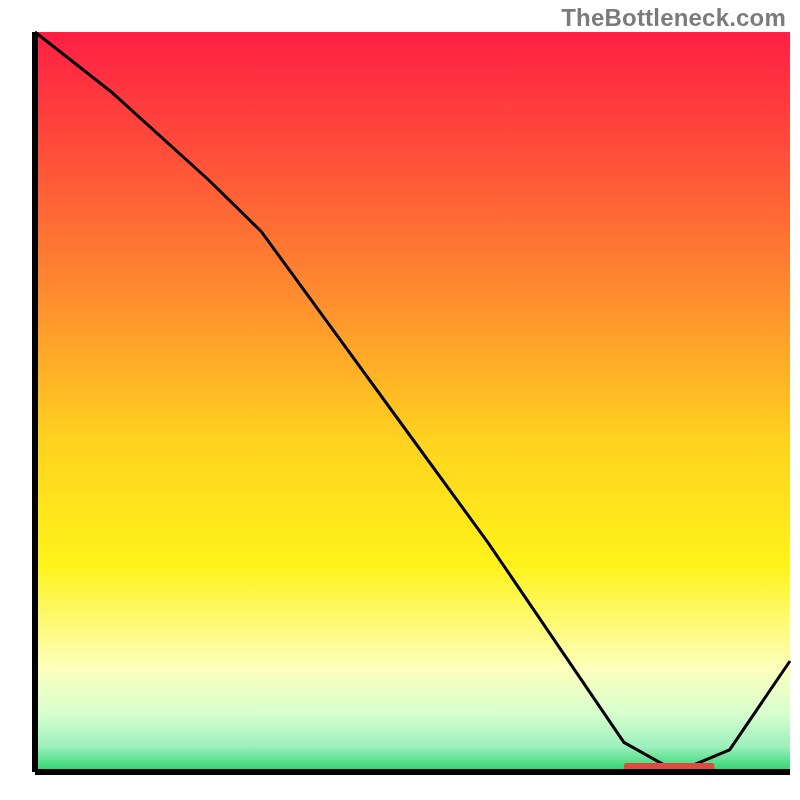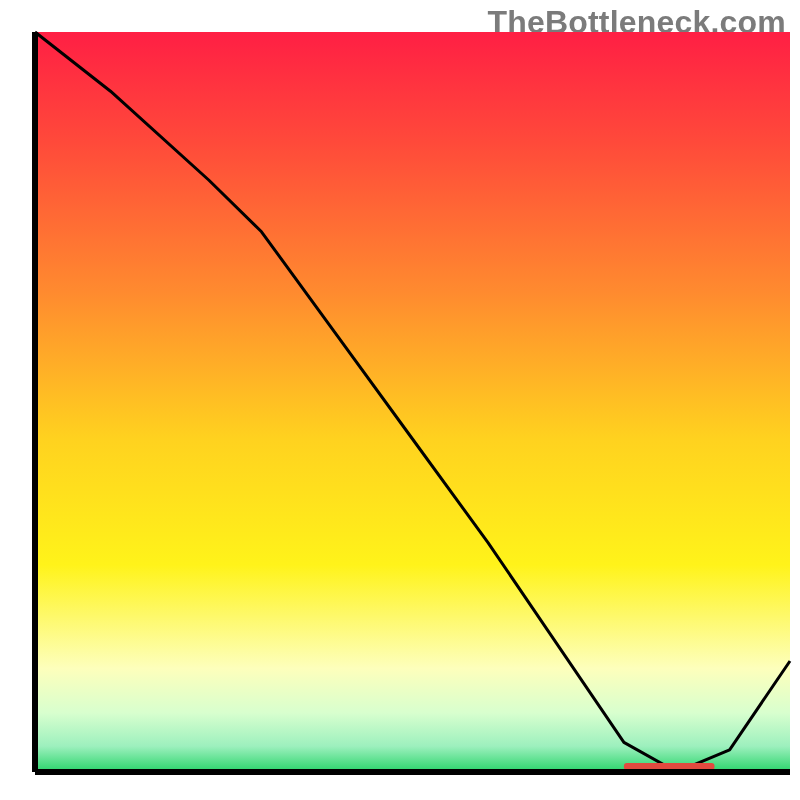--- a/index.html
+++ b/index.html
@@ -13,21 +13,21 @@
   }
   .wrap {
     position: relative;
     width: 800px;
     height: 800px;
   }
   .watermark {
     position: absolute;
     top: 4px;
     right: 14px;
-    font-size: 32px;
+    font-size: 24px;
     font-weight: 600;
     color: #7b7b7b;
     letter-spacing: 0.2px;
   }
   svg.chart {
     position: absolute;
     inset: 0;
     width: 800px;
     height: 800px;
   }

